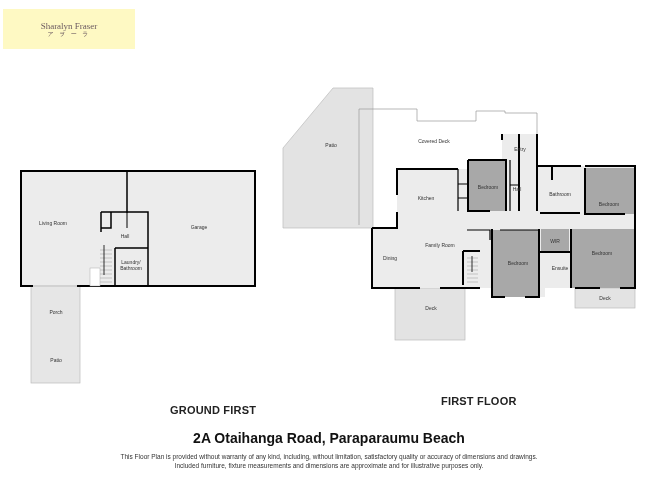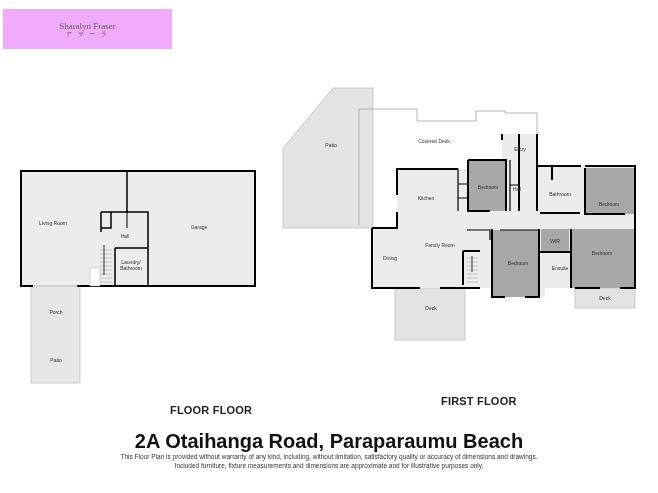--- a/index.html
+++ b/index.html
@@ -1,23 +1,23 @@
 <!DOCTYPE html>
 <html><head>
 <meta charset="utf-8">
 <style>
   html,body{margin:0;padding:0;background:#fff;}
   body{width:658px;height:493px;position:relative;overflow:hidden;font-family:"Liberation Sans",sans-serif;}
-  .logo{position:absolute;left:3px;top:9px;width:169px;height:40px;background:#f0abfc;display:flex;flex-direction:column;align-items:center;justify-content:center;}
+  .logo{position:absolute;left:3px;top:9px;width:132px;height:40px;background:#fef9c3;display:flex;flex-direction:column;align-items:center;justify-content:center;}
   .logo .brand{font-family:"Liberation Serif",serif;font-size:9px;color:#6b5a60;line-height:10px;}
   .logo .sub{font-family:"Liberation Serif",serif;font-size:6px;color:#6b5a60;letter-spacing:2px;line-height:7px;}
   svg.plan{position:absolute;left:0;top:0;}
   .lbl{font-family:"Liberation Sans",sans-serif;font-size:5px;fill:#333;text-anchor:middle;}
   .floor-label{position:absolute;font-size:11px;font-weight:bold;color:#222;letter-spacing:0.2px;}
-  .address{position:absolute;left:0;width:658px;top:430px;text-align:center;font-size:20px;font-weight:bold;color:#111;}
+  .address{position:absolute;left:0;width:658px;top:430px;text-align:center;font-size:14px;font-weight:bold;color:#111;}
   .disclaimer{position:absolute;left:0;width:658px;top:452px;text-align:center;font-size:6.5px;color:#333;line-height:9px;}
 </style>
 </head>
 <body>
 
 <div class="logo">
   <div class="brand">Sharalyn Fraser</div>
   <div class="sub">ア ヲ ー ラ</div>
 </div>
 
@@ -124,19 +124,19 @@
     <text class="lbl" x="390" y="260">Dining</text>
     <text class="lbl" x="518" y="265">Bedroom</text>
     <text class="lbl" x="555" y="243">WIR</text>
     <text class="lbl" x="560" y="270">Ensuite</text>
     <text class="lbl" x="602" y="255">Bedroom</text>
     <text class="lbl" x="431" y="310">Deck</text>
     <text class="lbl" x="605" y="300">Deck</text>
   </g>
 </svg>
 
-<div class="floor-label" style="left:170px;top:404px;">FLOOR FLOOR</div>
+<div class="floor-label" style="left:170px;top:404px;">GROUND FIRST</div>
 <div class="floor-label" style="left:441px;top:395px;">FIRST FLOOR</div>
 <div class="address">2A Otaihanga Road, Paraparaumu Beach</div>
 <div class="disclaimer">
   <div>This Floor Plan is provided without warranty of any kind, including, without limitation, satisfactory quality or accuracy of dimensions and drawings.</div>
   <div>Included furniture, fixture measurements and dimensions are approximate and for illustrative purposes only.</div>
 </div>
 
 </body></html>

